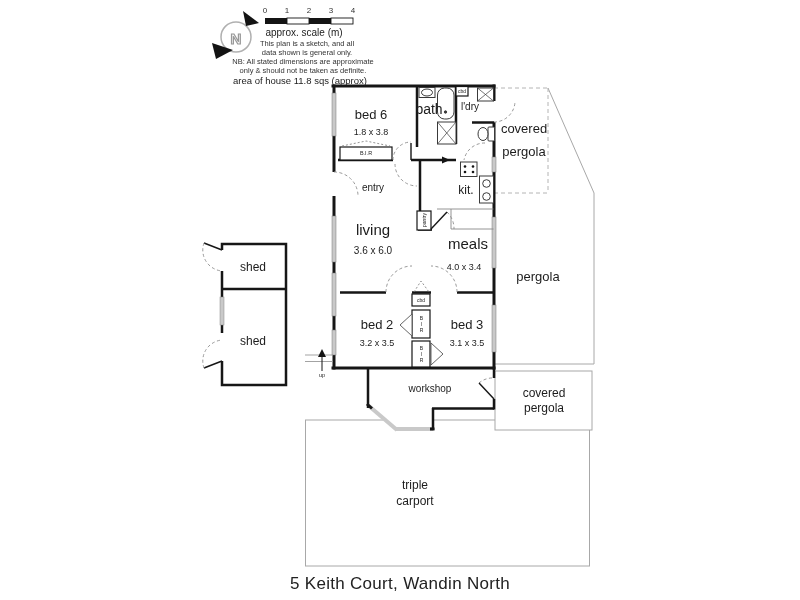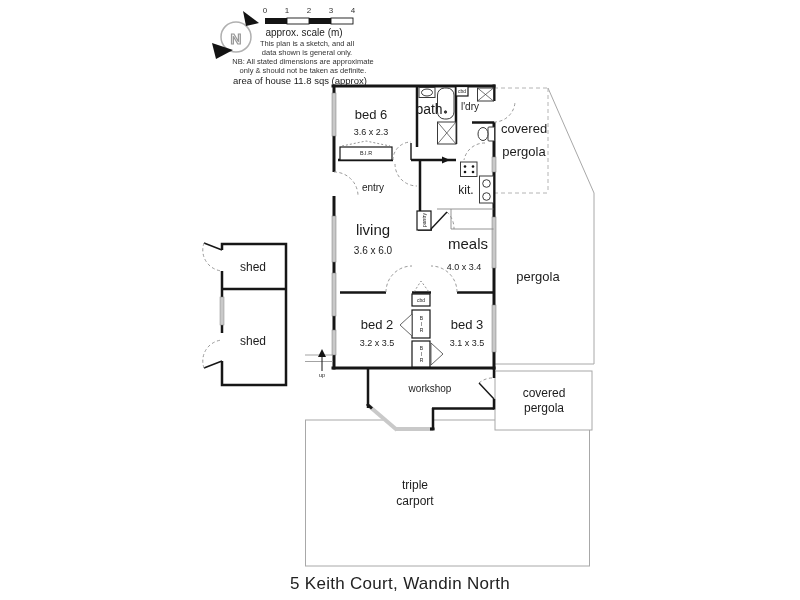--- a/index.html
+++ b/index.html
@@ -160,21 +160,21 @@
   <span class="lbl gray" style="left:353px;top:11px;font-size:8px">4</span>
   <span class="lbl" style="left:304px;top:33px;font-size:10px">approx. scale (m)</span>
   <span class="lbl gray" style="left:307px;top:44px;font-size:7.5px">This plan is a sketch, and all</span>
   <span class="lbl gray" style="left:307px;top:53px;font-size:7.5px">data shown is general only.</span>
   <span class="lbl gray" style="left:303px;top:62px;font-size:7.5px">NB: All stated dimensions are approximate</span>
   <span class="lbl gray" style="left:303px;top:71px;font-size:7.5px">only &amp; should not be taken as definite.</span>
   <span class="lbl" style="left:300px;top:81px;font-size:9.5px">area of house 11.8 sqs (approx)</span>
   <span class="lbl compass" style="left:236px;top:38px;font-size:15px">N</span>
 
   <span class="lbl" style="left:371px;top:114px;font-size:13px">bed 6</span>
-  <span class="lbl" style="left:371px;top:132px;font-size:9px">3.6 x 2.3</span>
+  <span class="lbl" style="left:371px;top:132px;font-size:9px">1.8 x 3.8</span>
   <span class="lbl" style="left:429px;top:109px;font-size:14px">bath</span>
   <span class="lbl" style="left:470px;top:107px;font-size:10px">l'dry</span>
   <span class="lbl" style="left:373px;top:188px;font-size:10px">entry</span>
   <span class="lbl" style="left:466px;top:190px;font-size:12px">kit.</span>
   <span class="lbl" style="left:373px;top:229px;font-size:15px">living</span>
   <span class="lbl" style="left:373px;top:251px;font-size:10px">3.6 x 6.0</span>
   <span class="lbl" style="left:468px;top:243px;font-size:15px">meals</span>
   <span class="lbl" style="left:464px;top:267px;font-size:9px">4.0 x 3.4</span>
   <span class="lbl" style="left:377px;top:324px;font-size:13px">bed 2</span>
   <span class="lbl" style="left:377px;top:343px;font-size:9px">3.2 x 3.5</span>

